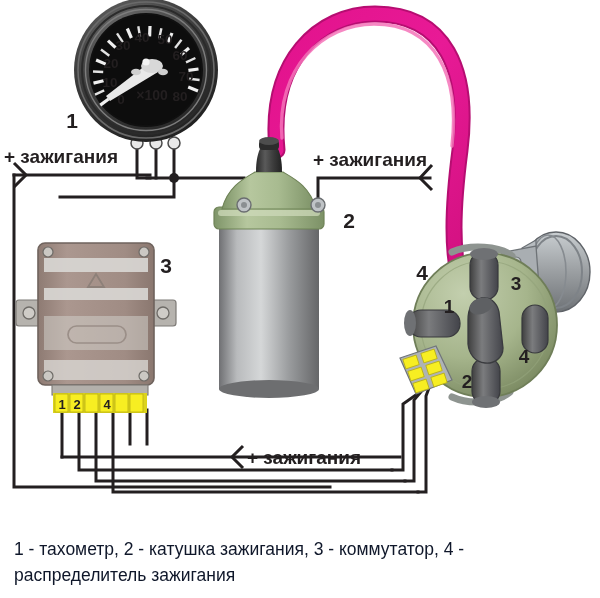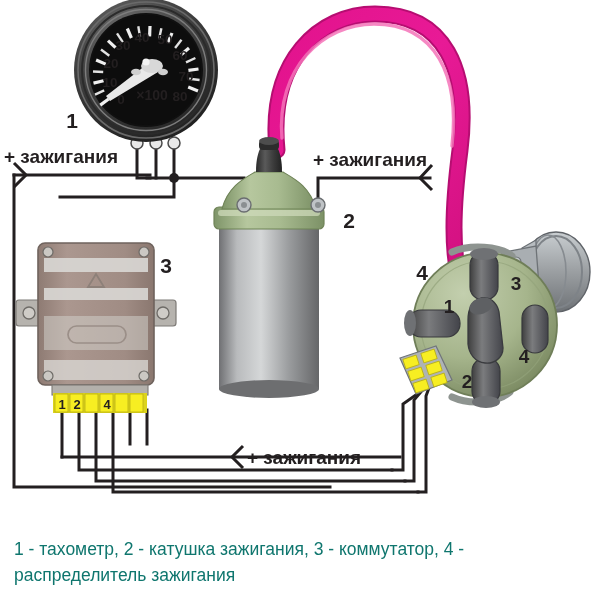--- a/index.html
+++ b/index.html
@@ -1,20 +1,20 @@
 <!DOCTYPE html>
 <html><head>
 <meta charset="utf-8">
 <style>
   html,body{margin:0;padding:0;background:#ffffff;}
   body{width:600px;height:598px;font-family:"Liberation Sans",sans-serif;position:relative;overflow:hidden;}
   #stage{position:absolute;left:0;top:0;width:600px;height:598px;}
   svg{display:block;}
   .lbl{font-family:"Liberation Sans",sans-serif;font-weight:700;fill:#231f20;}
-  .caption{position:absolute;left:14px;top:536px;width:572px;font-size:17.5px;line-height:1.5;color:#0f766e;
+  .caption{position:absolute;left:14px;top:536px;width:572px;font-size:17.5px;line-height:1.5;color:#0f172a;
            font-family:"Liberation Sans",sans-serif;}
 </style>
 </head>
 <body>
 
 <div id="stage">
 <svg width="600" height="536" viewBox="0 0 600 536">
 
   <defs>
     <radialGradient id="bezelGrad" cx="40%" cy="30%" r="75%">

